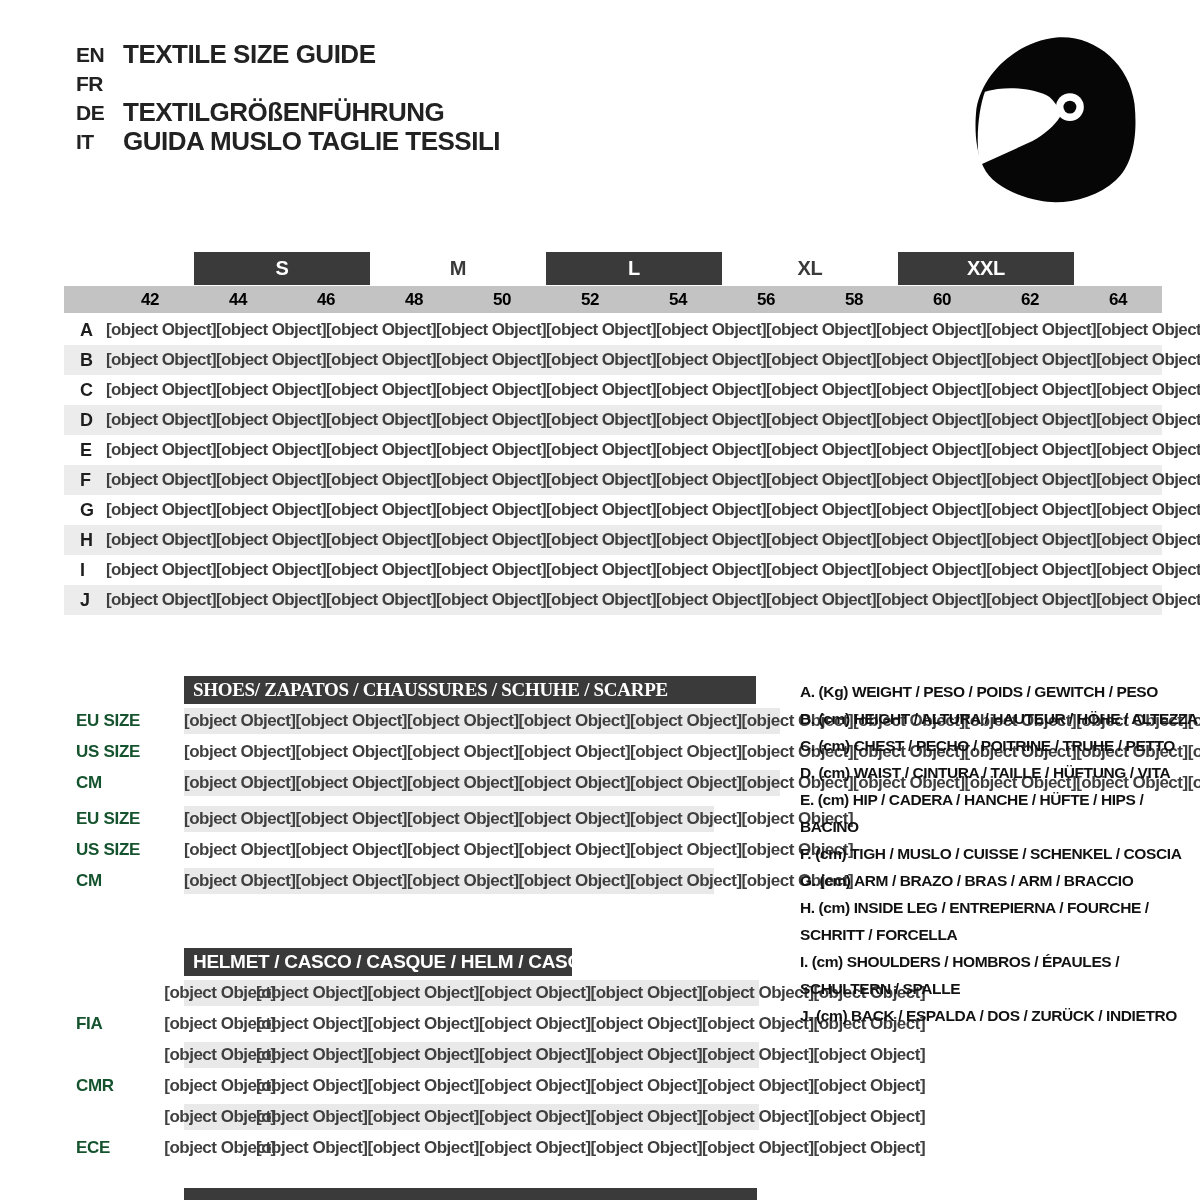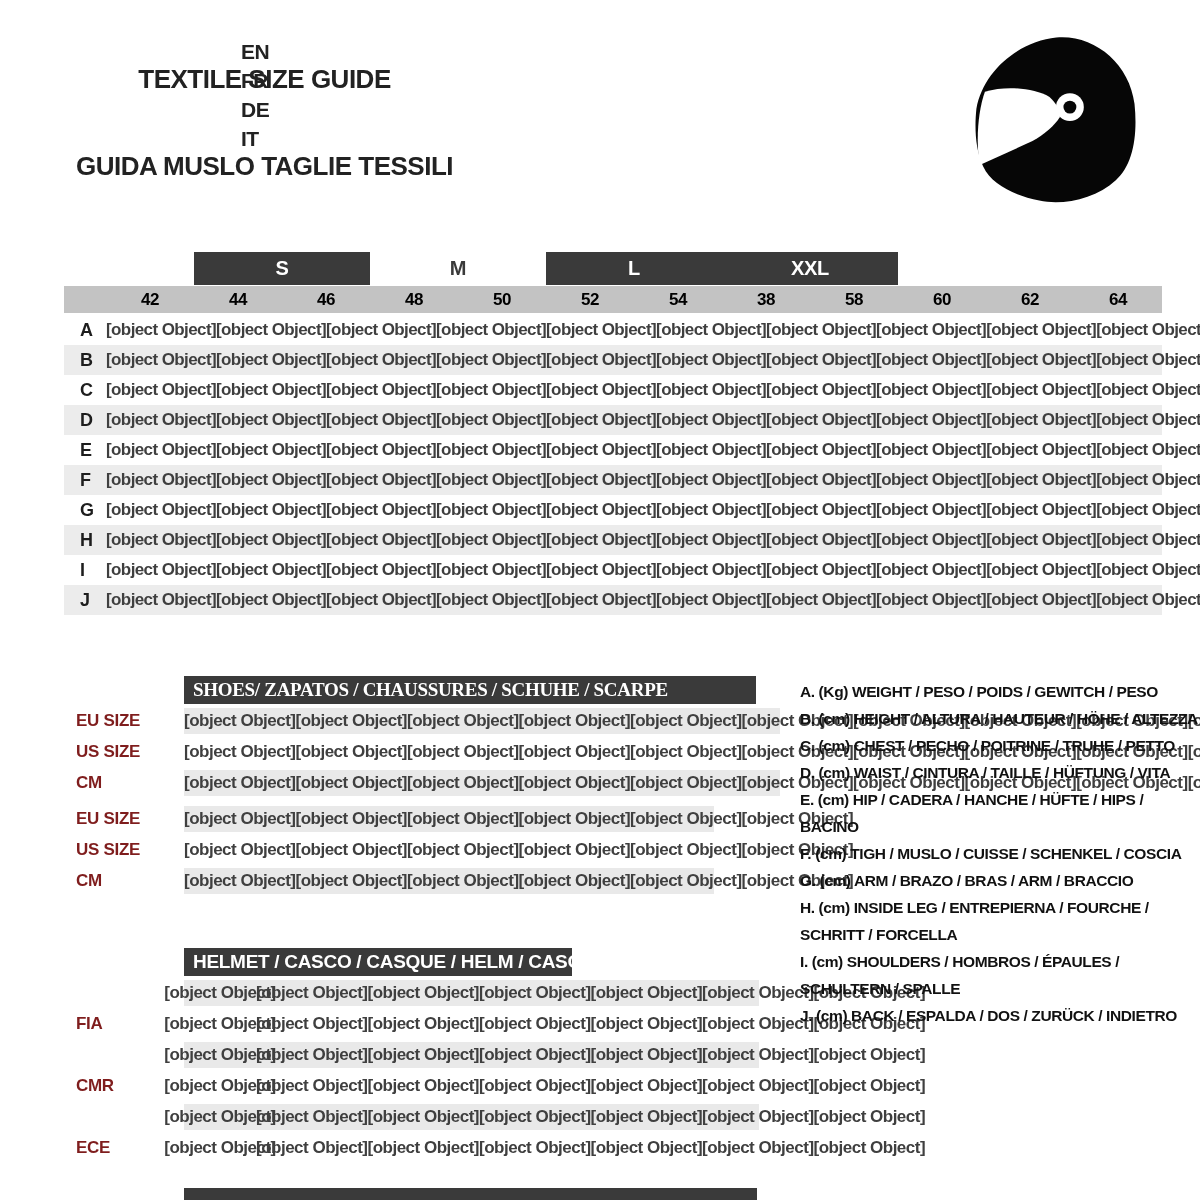--- a/index.html
+++ b/index.html
@@ -1,21 +1,21 @@
 <!DOCTYPE html>
 <html><head>
 <meta charset="utf-8">
 <style>
   html,body{margin:0;padding:0;background:#fff;}
   .canvas{position:relative;width:1200px;height:1200px;background:#fff;overflow:hidden;
           font-family:"Liberation Sans","DejaVu Sans",sans-serif;font-weight:700;color:#222;}
 
   
   .lang-block{position:absolute;left:76px;top:40px;}
-  .lang-row{display:flex;height:29px;align-items:center;flex-direction:column;}
+  .lang-row{display:flex;height:29px;align-items:center;}
   .lang-code{width:47px;font-size:21px;letter-spacing:-0.5px;}
   .lang-label{font-size:26px;letter-spacing:-0.5px;white-space:nowrap;}
 
   
   .helmet-icon{position:absolute;left:973px;top:34px;width:170px;height:170px;}
 
   
   .textile{position:absolute;left:64px;top:252px;width:1098px;}
   .t-grid{display:grid;grid-template-columns:42px repeat(12,1fr);}
   .group-row{height:33px;margin-bottom:1px;}
@@ -32,21 +32,21 @@
   .row-letter{display:flex;align-items:center;padding-left:16px;font-size:18px;color:#1d1d1d;}
   .data-cell{display:flex;align-items:center;justify-content:center;font-size:17px;
              color:#3f3f3f;letter-spacing:-0.6px;white-space:nowrap;}
 
   
   .mini{position:absolute;left:76px;}
   .mini-header{margin-left:108px;height:28px;background:#3a3a3a;color:#fff;display:flex;
                align-items:center;padding-left:9px;font-size:19px;letter-spacing:-0.3px;
                margin-bottom:4px;white-space:nowrap;box-sizing:border-box;}
   .mini-row{display:flex;height:26px;margin-bottom:5px;align-items:stretch;}
-  .mini-label{width:108px;display:flex;align-items:center;font-size:17px;color:#7f1d1d;
+  .mini-label{width:108px;display:flex;align-items:center;font-size:17px;color:#14532d;
               letter-spacing:-0.3px;white-space:nowrap;}
   .mini-cells{display:grid;}
   .mini-rows .mini-row:nth-child(odd) .mini-cells{background:#e9e9e9;}
   .mini-cell{display:flex;align-items:center;justify-content:center;font-size:17px;
              color:#3f3f3f;letter-spacing:-0.5px;white-space:nowrap;}
   .shoes{top:676px;width:704px;}
   .shoes .mini-header{width:572px;font-family:Liberation Serif, serif;}
   .shoes .mini-cells{width:596px;grid-template-columns:repeat(15,1fr);}
   .gloves{top:806px;width:638px;}
   .gloves .mini-header{width:517px;}
@@ -74,20 +74,21 @@
         <span class="lang-label">TEXTILE SIZE GUIDE</span>
       </div>
 
 
       <div class="lang-row">
         <span class="lang-code">FR</span>
       </div>
 
       <div class="lang-row">
         <span class="lang-code">DE</span>
+        <span class="lang-label">TEXTILGRÖßENFÜHRUNG</span>
       </div>
 
       <div class="lang-row">
         <span class="lang-code">IT</span>
         <span class="lang-label">GUIDA MUSLO TAGLIE TESSILI</span>
       </div>
 
   </header>
 
   <div class="helmet-icon">
@@ -102,20 +103,21 @@
   <section class="textile">
     <div class="t-grid group-row">
       <span class="group-spacer"></span>
 
         <span class="size-group" data-variant="boxed">S</span>
 
         <span class="size-group" data-variant="plain">M</span>
 
         <span class="size-group" data-variant="boxed">L</span>
 
+        <span class="size-group" data-variant="plain">XL</span>
 
         <span class="size-group" data-variant="boxed">XXL</span>
 
     </div>
     <div class="t-grid sizes-row">
       <span></span>
 
         <span class="size-cell">42</span>
 
         <span class="size-cell">44</span>
@@ -123,21 +125,21 @@
         <span class="size-cell">46</span>
 
         <span class="size-cell">48</span>
 
         <span class="size-cell">50</span>
 
         <span class="size-cell">52</span>
 
         <span class="size-cell">54</span>
 
-        <span class="size-cell">38</span>
+        <span class="size-cell">56</span>
 
         <span class="size-cell">58</span>
 
         <span class="size-cell">60</span>
 
         <span class="size-cell">62</span>
 
         <span class="size-cell">64</span>
 
     </div>

